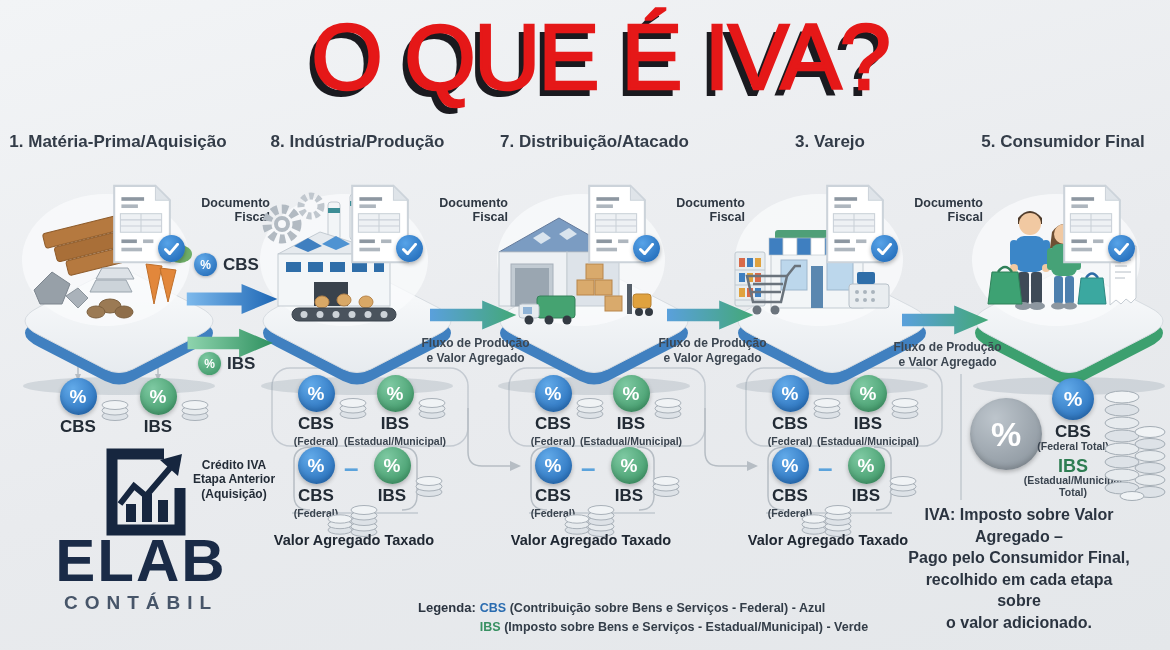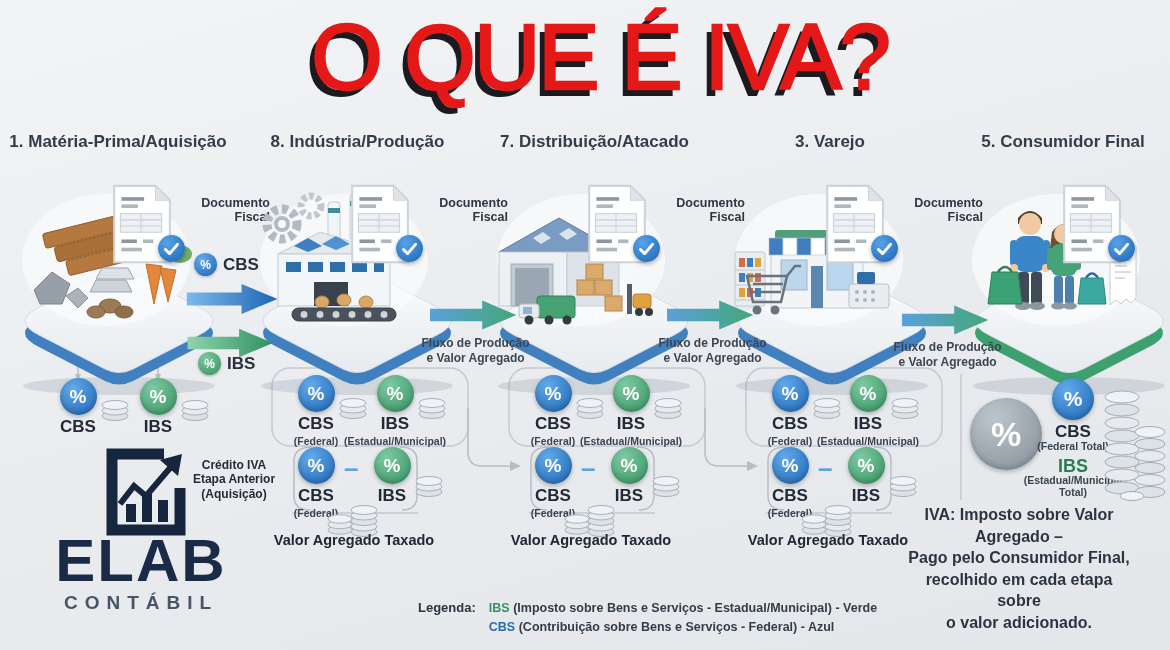--- a/index.html
+++ b/index.html
@@ -44,21 +44,21 @@
   .flow-label{position:absolute;width:115px;text-align:center;font-size:12px;font-weight:700;color:#3c4651;line-height:1.25}
   .final-code{position:absolute;left:1008px;width:130px;text-align:center;font-weight:800}
   .final-sub{position:absolute;left:1000px;width:146px;text-align:center;font-size:10.5px;font-weight:600;color:#3a444f}
   .iva-note{position:absolute;left:907px;top:504px;width:224px;text-align:center;
     font-size:16px;font-weight:700;color:#2b3440;line-height:1.35}
   .logo-icon{position:absolute;left:96px;top:446px;width:100px;height:92px}
   .logo-name{position:absolute;left:36px;top:526px;width:210px;text-align:center;
     font-size:60px;font-weight:700;color:#1a2b47;letter-spacing:2px}
   .logo-sub{position:absolute;left:36px;top:592px;width:210px;text-align:center;
     font-size:19px;font-weight:600;letter-spacing:7px;color:#475569}
-  .legend{position:absolute;left:418px;top:599px;display:flex;gap:13px;align-items:flex-start}
+  .legend{position:absolute;left:418px;top:599px;display:flex;gap:4px;align-items:flex-start}
   .legend .lab{font-size:13px;font-weight:800;color:#2b3440;padding-top:1px}
   .legend .line{font-size:12.5px;font-weight:600;color:#333d48;line-height:1.5}
   .legend .cbs{color:#2a6cb0;font-weight:800}
   .legend .ibs{color:#389062;font-weight:800}
 </style>
 </head>
 <body>
 
 <div class="canvas">
 
@@ -661,21 +661,21 @@
     <polyline points="24,58 38,40 50,50 74,22" fill="none" stroke="#16263f" stroke-width="6"></polyline>
     <polygon points="64,14 86,8 82,30" fill="#16263f"></polygon>
   </svg>
   <div class="logo-name">ELAB</div>
   <div class="logo-sub">CONTÁBIL</div>
 
   <div class="legend">
     <div class="lab">Legenda:</div>
     <div>
       <div class="line">
+        <span class="cbs">CBS</span> <span>(Contribuição sobre Bens e Serviços - Federal) - Azul</span>
+      </div>
+      <div class="line">
         <span class="ibs">IBS</span> <span>(Imposto sobre Bens e Serviços - Estadual/Municipal) - Verde</span>
       </div>
-      <div class="line">
-        <span class="cbs">CBS</span> <span>(Contribuição sobre Bens e Serviços - Federal) - Azul</span>
-      </div>
     </div>
   </div>
 
 </div>
 
 </body></html>

